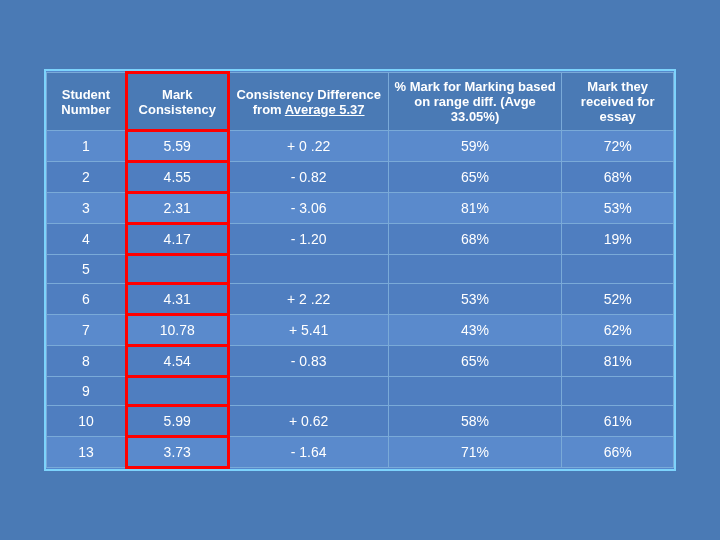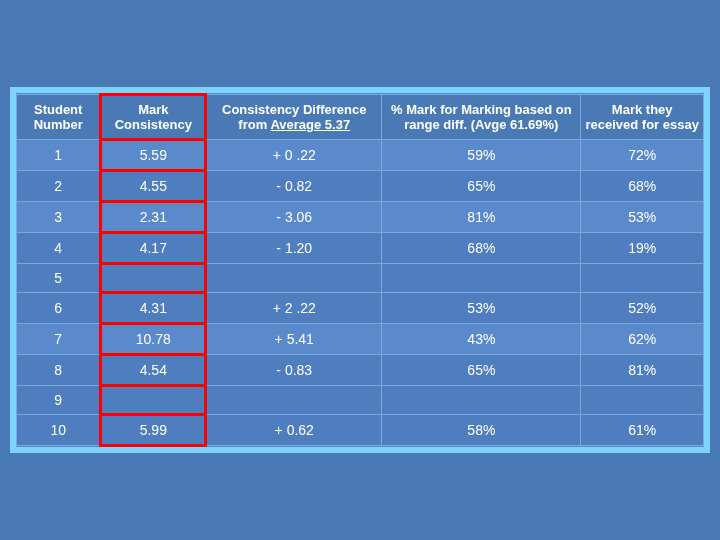--- a/index.html
+++ b/index.html
@@ -6,22 +6,22 @@
     body {
       width: 720px;
       height: 540px;
       background: #4a7ab5;
       font-family: 'Arial', sans-serif;
       display: flex;
       align-items: center;
       justify-content: center;
     }
     .table-wrapper {
-      width: 700px;
-      border: 6px solid #7dd3fc;
+      width: 632px;
+      border: 2px solid #7dd3fc;
       background: #5588cc;
     }
     table {
       width: 100%;
       border-collapse: collapse;
     }
     th, td {
       border: 1px solid #7aaad8;
       text-align: center;
       padding: 6px 4px;
@@ -61,21 +61,21 @@
 </head>
 <body>
 
 <div class="table-wrapper">
   <table>
     <thead>
       <tr>
         <th>Student Number</th>
         <th class="col-mark-consistency">Mark Consistency</th>
         <th>Consistency Difference from <span class="highlight-avg">Average 5.37</span></th>
-        <th>% Mark for Marking based on range diff. (Avge 61.69%)</th>
+        <th>% Mark for Marking based on range diff. (Avge 33.05%)</th>
         <th>Mark they received for essay</th>
       </tr>
     </thead>
     <tbody id="table-body">
     <tr>
           <td>1</td>
           <td class="col-mark-consistency">5.59</td>
           <td>+ 0 .22</td>
           <td>59%</td>
           <td>72%</td>
@@ -136,15 +136,22 @@
           <td></td>
           <td></td>
         </tr>
         <tr>
           <td>10</td>
           <td class="col-mark-consistency">5.99</td>
           <td>+ 0.62</td>
           <td>58%</td>
           <td>61%</td>
         </tr>
+        <tr>
+          <td>13</td>
+          <td class="col-mark-consistency">3.73</td>
+          <td>- 1.64</td>
+          <td>71%</td>
+          <td>66%</td>
+        </tr>
       </tbody>
   </table>
 </div>
 
 </body></html>

